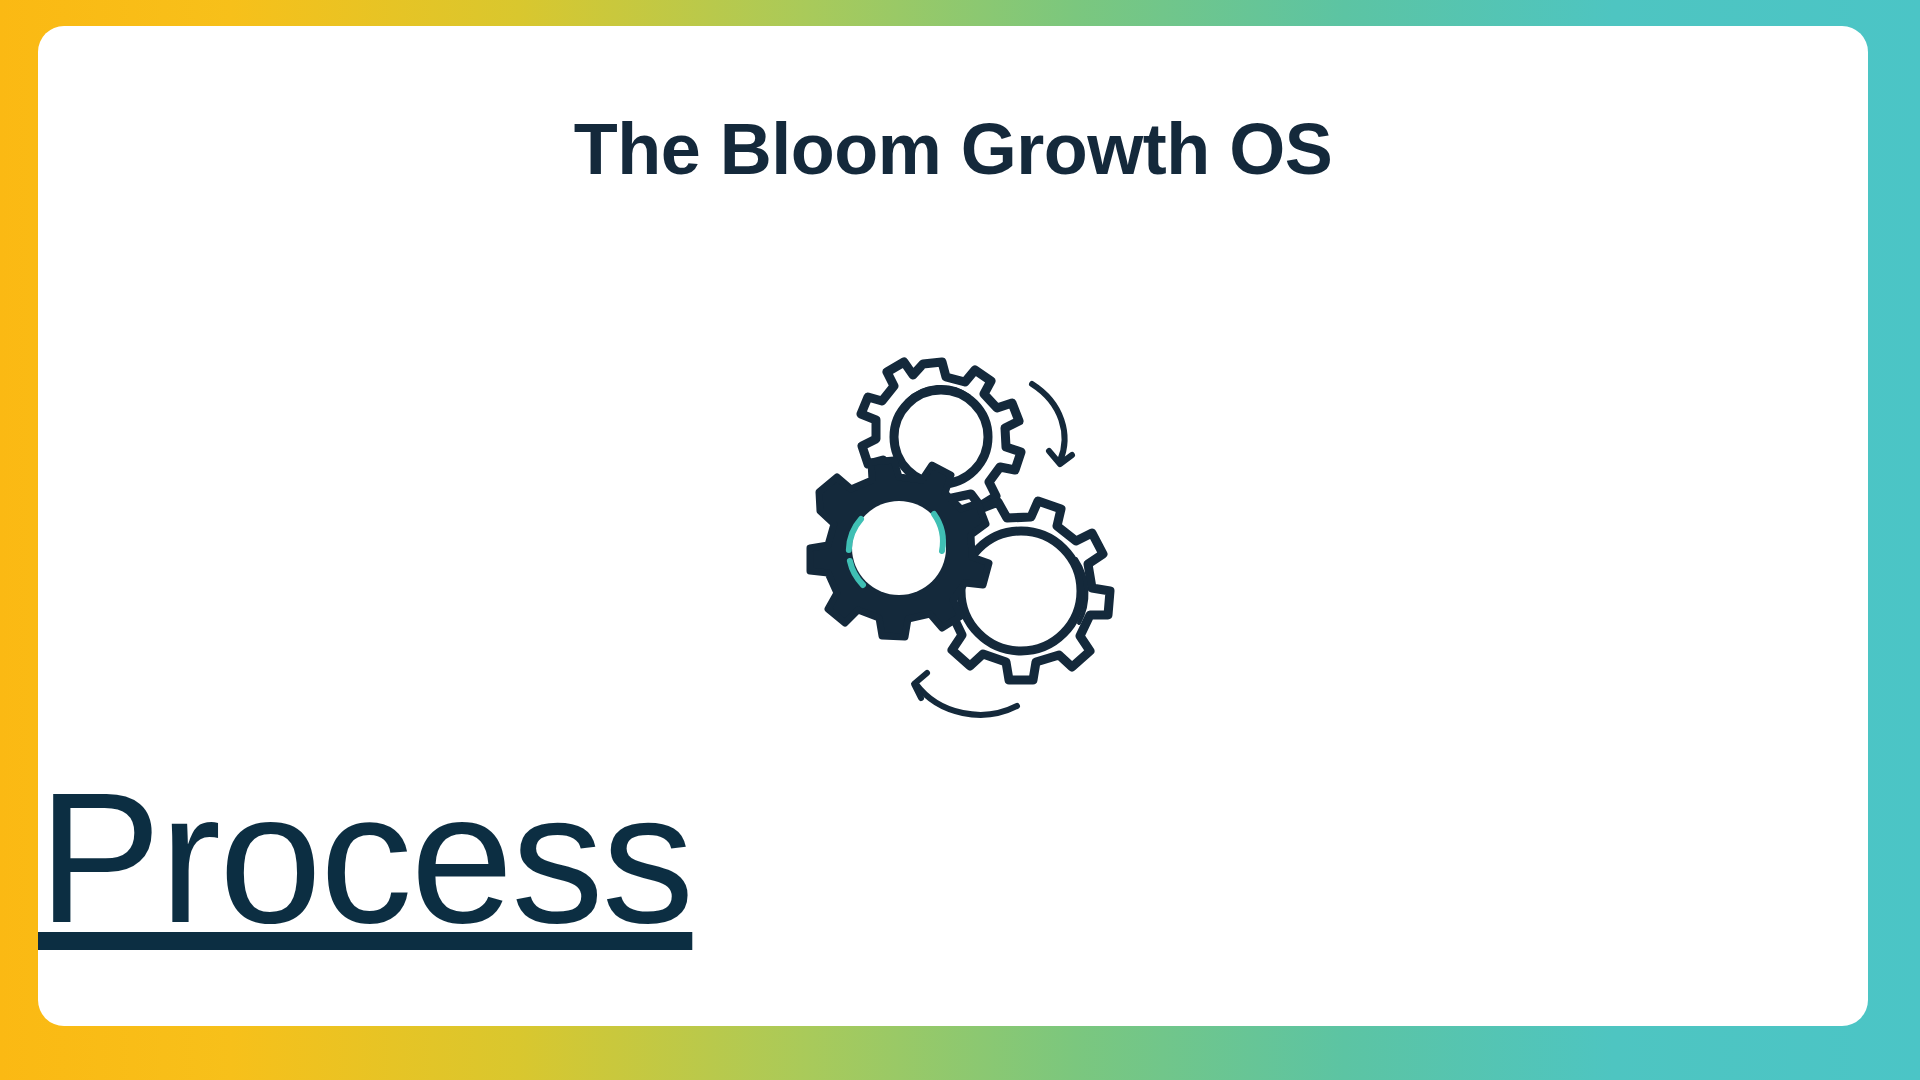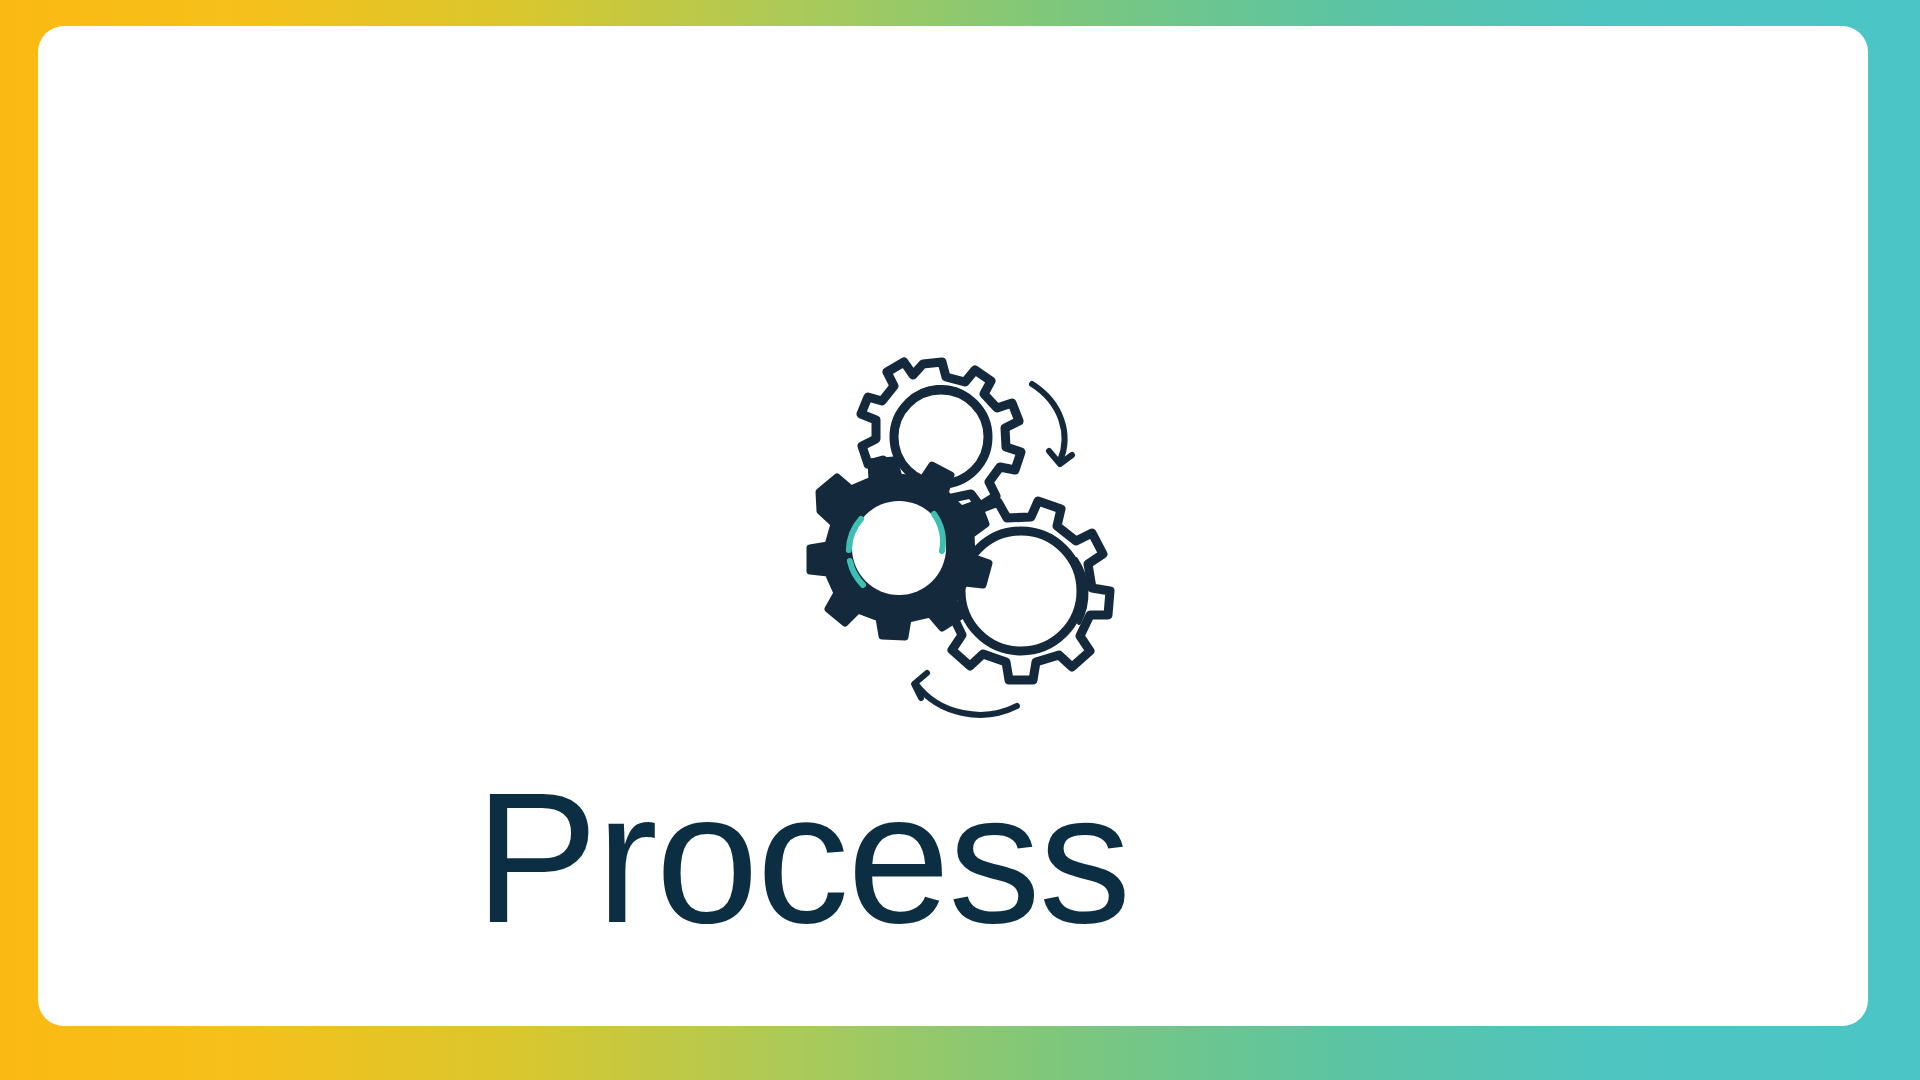--- a/index.html
+++ b/index.html
@@ -71,36 +71,37 @@
     width: 360px;
     height: 380px;
   }
 
   
   #main-heading {
     position: absolute;
     left: 0;
     top: 740px;
     width: 1528px;
-    text-align: center;
     font-size: 185px;
     font-weight: 300;
     letter-spacing: -2px;
     color: #0C2E42;
     line-height: 1.0;
     white-space: nowrap;
+    text-decoration: underline;
   }
 </style>
 </head>
 <body>
 
 <div id="slide">
 
   <div id="card">
 
+    <div id="eyebrow-title">The Bloom Growth OS</div>
 
     <div id="gear-illustration">
       <svg viewBox="0 0 360 380" xmlns="http://www.w3.org/2000/svg">
         <g fill="none" stroke="#14293B" stroke-width="9" stroke-linecap="round" stroke-linejoin="round">
 
           <path d="M 144 13
                    L 163 11  L 167 26
                    L 186 31  L 196 19
                    L 212 30  L 205 43
                    L 218 57  L 233 52

